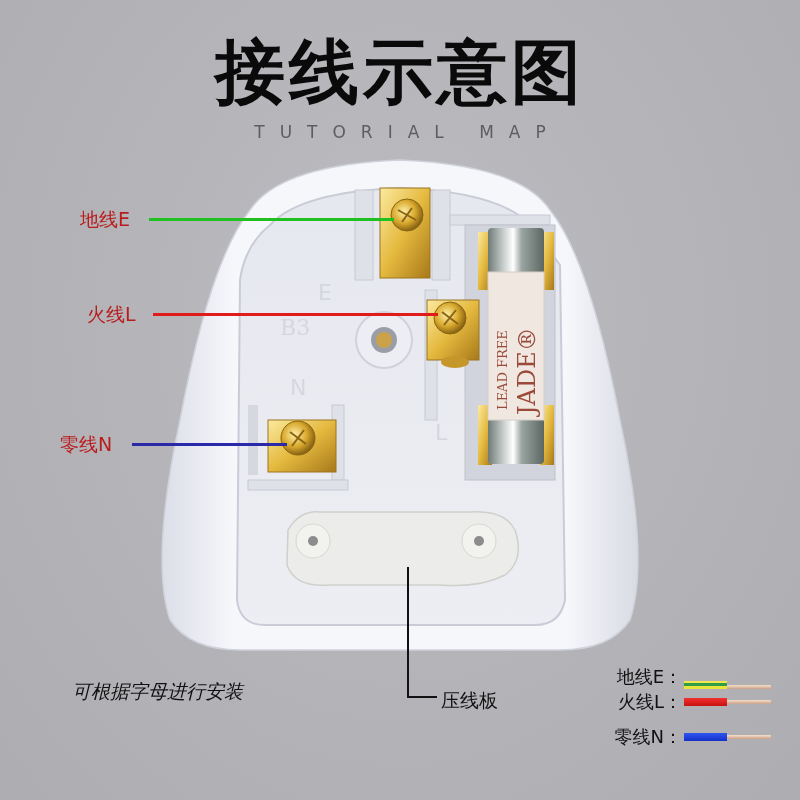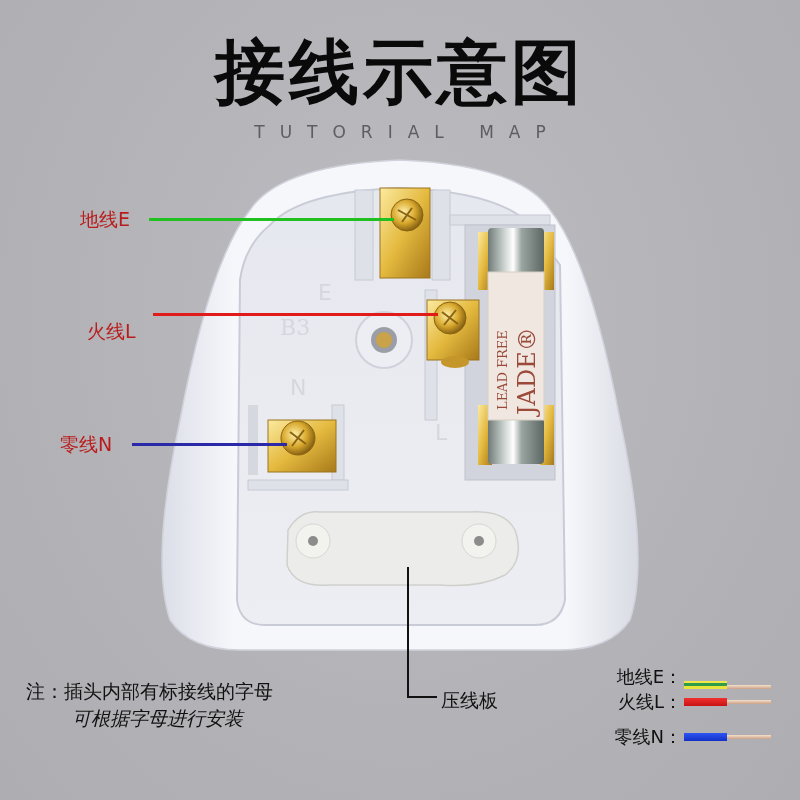--- a/index.html
+++ b/index.html
@@ -134,32 +134,31 @@
     <circle cx="313" cy="541" r="17" fill="#f2f2ef" stroke="#d6d6d2"></circle>
     <circle cx="313" cy="541" r="5" fill="#8c8c8c"></circle>
     <circle cx="479" cy="541" r="17" fill="#f2f2ef" stroke="#d6d6d2"></circle>
     <circle cx="479" cy="541" r="5" fill="#8c8c8c"></circle>
   </g>
 </svg>
 
 <div class="label" style="left:80px; top:208px;">地线E</div>
 <div class="leader" style="left:149px; top:218px; width:245px; background:#1fc01f;"></div>
 
-<div class="label" style="left:87px; top:303px;margin-top:17px;">火线L</div>
+<div class="label" style="left:87px; top:303px;">火线L</div>
 <div class="leader" style="left:153px; top:313px; width:285px; background:#e11a1a;"></div>
 
 <div class="label" style="left:60px; top:433px;">零线N</div>
 <div class="leader" style="left:132px; top:443px; width:155px; background:#2a2aa8;"></div>
 
 <div style="position:absolute; left:407px; top:567px; width:2px; height:130px; background:#111;"></div>
 <div style="position:absolute; left:407px; top:696px; width:30px; height:2px; background:#111;"></div>
 <div class="pressplate-label">压线板</div>
 
 <div class="note">
-  <span>注：插头内部有标接线的字母</span>
   <span class="line2">可根据字母进行安装</span>
 </div>
 
 <div class="legend-row" style="top:665px;align-items:flex-end;">
   <span class="legend-label">地线E：</span>
   <span class="wire-ins" style="background:linear-gradient(#eee84a 0 30%, #2f9c4a 30% 65%, #e9e43a 65% 100%);"></span>
   <span class="wire-cu"></span>
 </div>
 <div class="legend-row" style="top:690px;">
   <span class="legend-label">火线L：</span>

